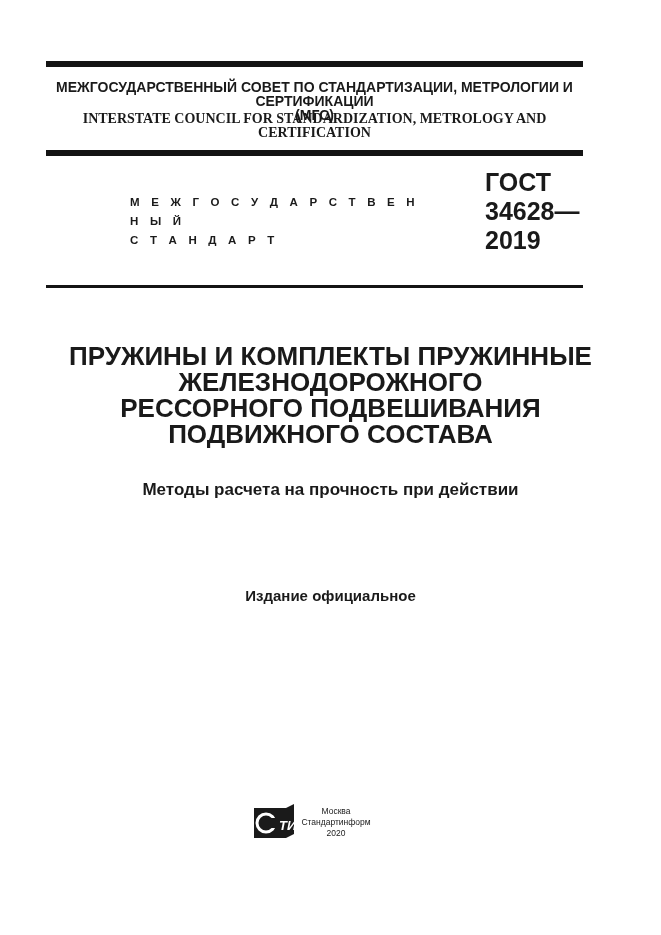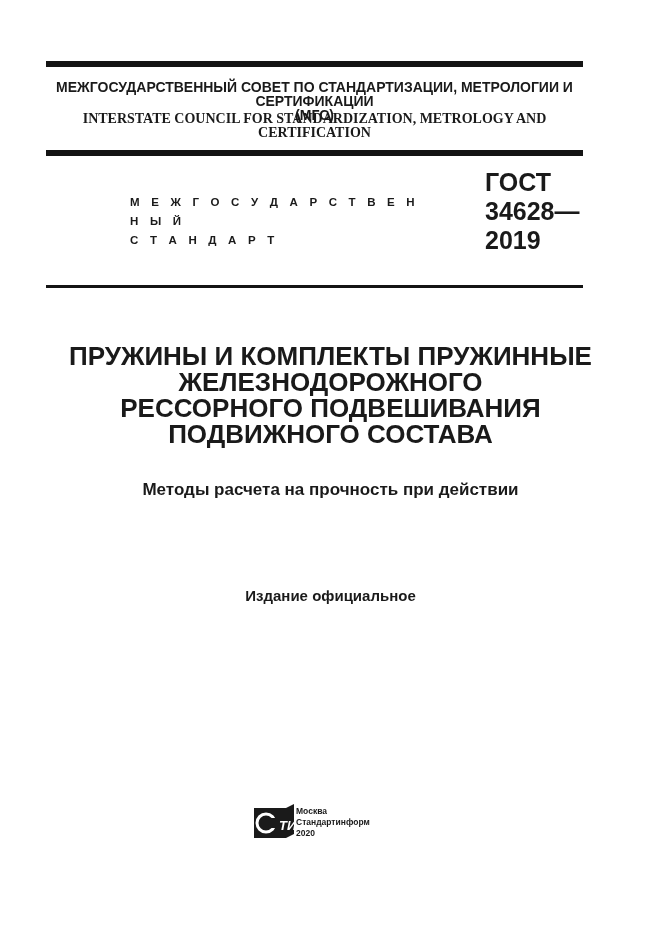--- a/index.html
+++ b/index.html
@@ -16,22 +16,22 @@
   .std-label { position: absolute; left: 130px; width: 290px; top: 193px; text-align: left;
                font-weight: bold; font-size: 11.5px; letter-spacing: 4.2px; line-height: 19px; }
   .gost { position: absolute; left: 485px; top: 168px; font-weight: bold; font-size: 25px; line-height: 29px; }
   .title { position: absolute; left: 46px; width: 569px; top: 343px; text-align: center;
            font-weight: bold; font-size: 26px; line-height: 26px; }
   .subtitle { position: absolute; left: 46px; width: 569px; top: 478px; text-align: center;
               font-weight: bold; font-size: 17px; line-height: 23px; }
   .edition { position: absolute; left: 46px; width: 569px; top: 587px; text-align: center;
              font-weight: bold; font-size: 15px; }
   .logo { position: absolute; left: 252px; top: 804px; width: 44px; height: 36px; }
-  .publisher { position: absolute; left: 296px; top: 806px; width: 80px; text-align: left;
-               font-weight: bold; font-size: 8.5px; line-height: 11px; }
+  .publisher { position: absolute; left: 296px; top: 806px; width: 80px; text-align: center;
+               font-weight: normal; font-size: 8.5px; line-height: 11px; }
   .line { display: block; }
 </style>
 </head>
 <body>
 
 <div class="rule r1"></div>
 
 <div class="council ru">
   <span class="line">МЕЖГОСУДАРСТВЕННЫЙ СОВЕТ ПО СТАНДАРТИЗАЦИИ, МЕТРОЛОГИИ И СЕРТИФИКАЦИИ</span>
   <span class="line">(МГС)</span>

